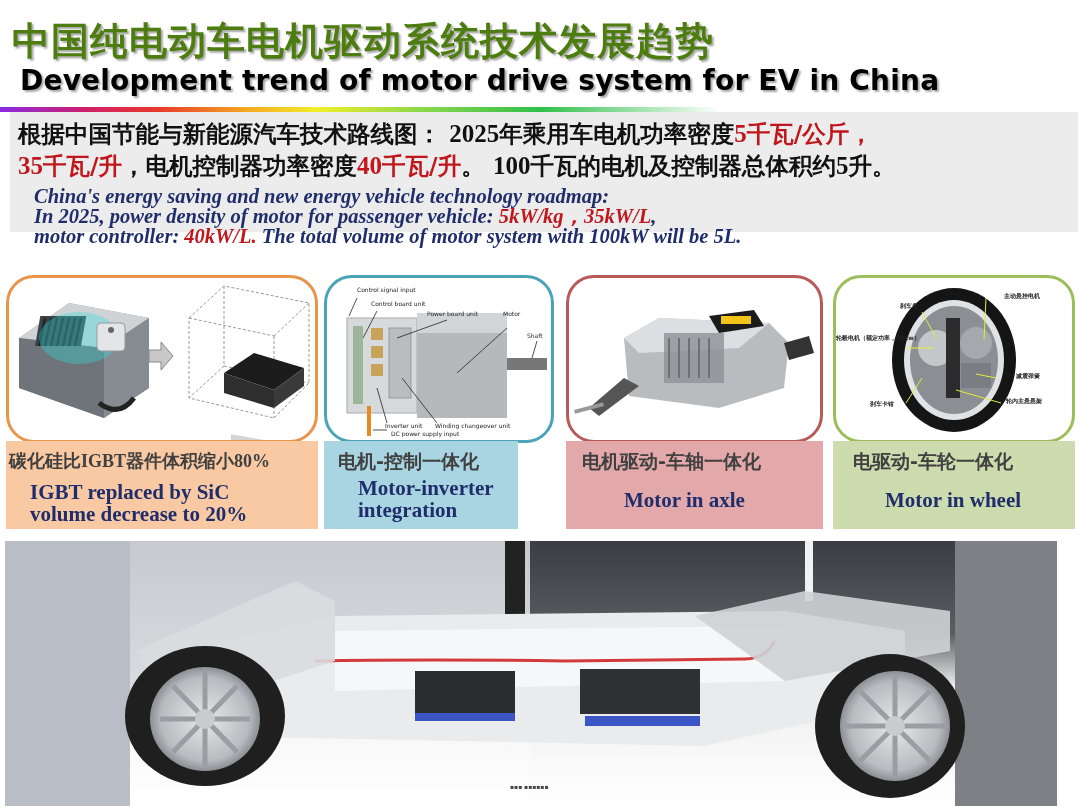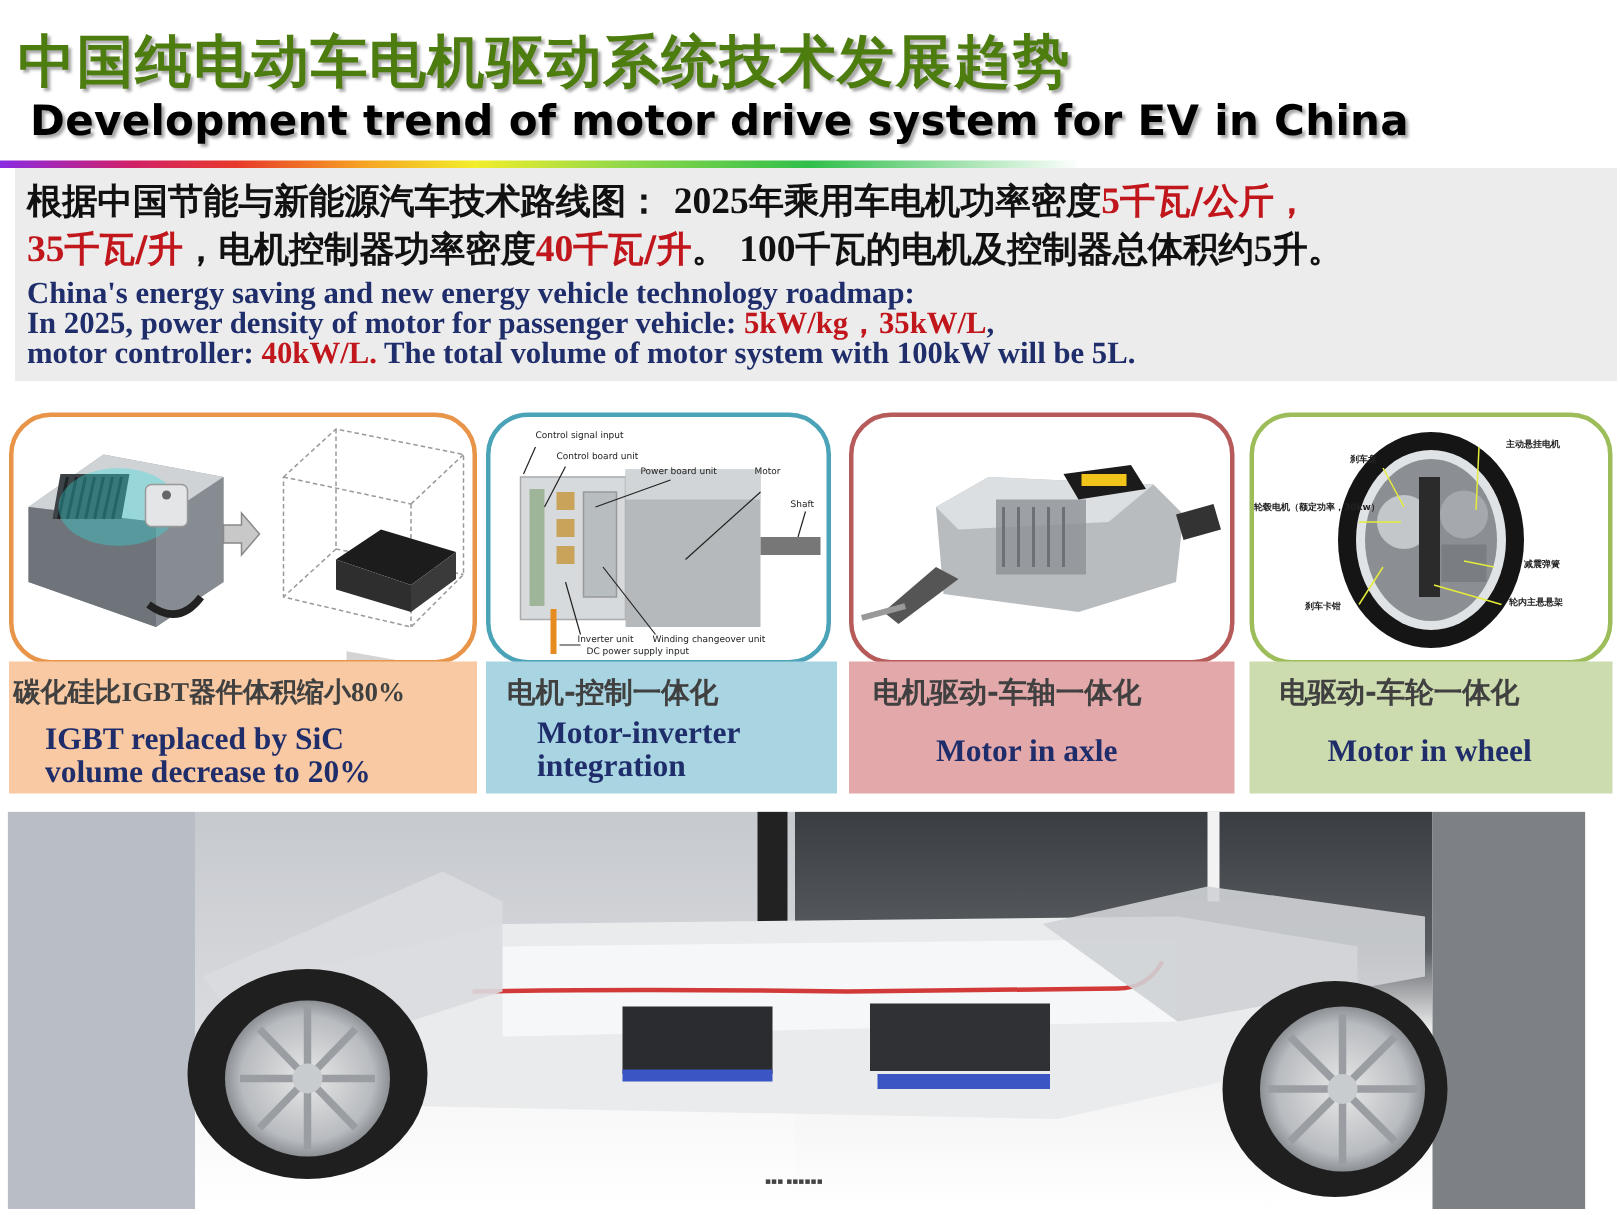--- a/index.html
+++ b/index.html
@@ -19,34 +19,34 @@
     font-size: 28px; color: #000; letter-spacing: 0.2px;
     text-shadow: 2px 2px 2px rgba(0,0,0,0.35);
     white-space: nowrap;
   }
   .rainbow {
     position: absolute; left: 0; top: 107px; width: 720px; height: 5px;
     background: linear-gradient(90deg, #8a2be2 0%, #d0206a 12%, #e83a2a 22%, #f6a623 34%, #f2ee2a 44%, #8fd84a 58%, #2fbf4a 75%, rgba(60,190,80,0) 100%);
   }
 
   .intro-box {
-    position: absolute; left: 10px; top: 112px; width: 1068px; height: 142px;
+    position: absolute; left: 10px; top: 112px; width: 1068px; height: 120px;
     background: #ececec;
   }
   .zh-line {
     position: absolute; left: 8px;
     font-size: 23.5px; font-weight: bold; color: #111; white-space: nowrap;
     font-family: "DejaVu Sans", sans-serif;
   }
   .zh-line .num { font-family: "Liberation Serif", serif; font-size: 25px; }
   .zh-line .red { color: #c0161c; }
   .en-line {
-    position: absolute; left: 8px;
+    position: absolute; left: 24px;
     font-family: "Liberation Serif", serif; font-weight: bold;
-    font-size: 20.5px; color: #1f2d6b; white-space: nowrap; line-height: 20px;
+    font-size: 20.5px; color: #1f2d6b; white-space: nowrap; line-height: 20px; font-style: italic;
   }
   .en-line .red { color: #c0161c; }
 
   .panel-img {
     position: absolute; top: 275px; height: 168px;
     background: #fff; border: 3px solid; border-radius: 28px;
     overflow: hidden;
   }
   .panel-label {
     position: absolute; top: 441px; height: 88px;
@@ -170,21 +170,21 @@
       <text x="44" y="28">Control board unit</text>
       <text x="100" y="38">Power board unit</text>
       <text x="176" y="38">Motor</text>
       <text x="200" y="60">Shaft</text>
       <text x="58" y="150">Inverter unit</text>
       <text x="108" y="150">Winding changeover unit</text>
       <text x="64" y="158">DC power supply input</text>
     </g>
   </svg>
 </div>
-<div class="panel-label" style="left:324px; width:234px; background:#a9d5e2;">
+<div class="panel-label" style="left:324px; width:194px; background:#a9d5e2;">
   <div class="lbl-zh" style="left:14px;">电机-控制一体化</div>
   <div class="lbl-en" style="left:34px; top:36px;">Motor-inverter</div>
   <div class="lbl-en" style="left:34px; top:58px;">integration</div>
 </div>
 
 <div class="panel-img" style="left:566px; width:257px; border-color:#b75a5a;">
   <svg width="251" height="162" viewBox="0 0 251 162">
     <polygon points="55,60 90,40 200,45 220,65 215,110 150,130 60,118" fill="#b9bcbf"></polygon>
     <polygon points="55,60 90,40 200,45 170,70 70,75" fill="#dcdfe1"></polygon>
     <rect x="95" y="55" width="60" height="50" fill="#8d9196" opacity="0.8"></rect>

